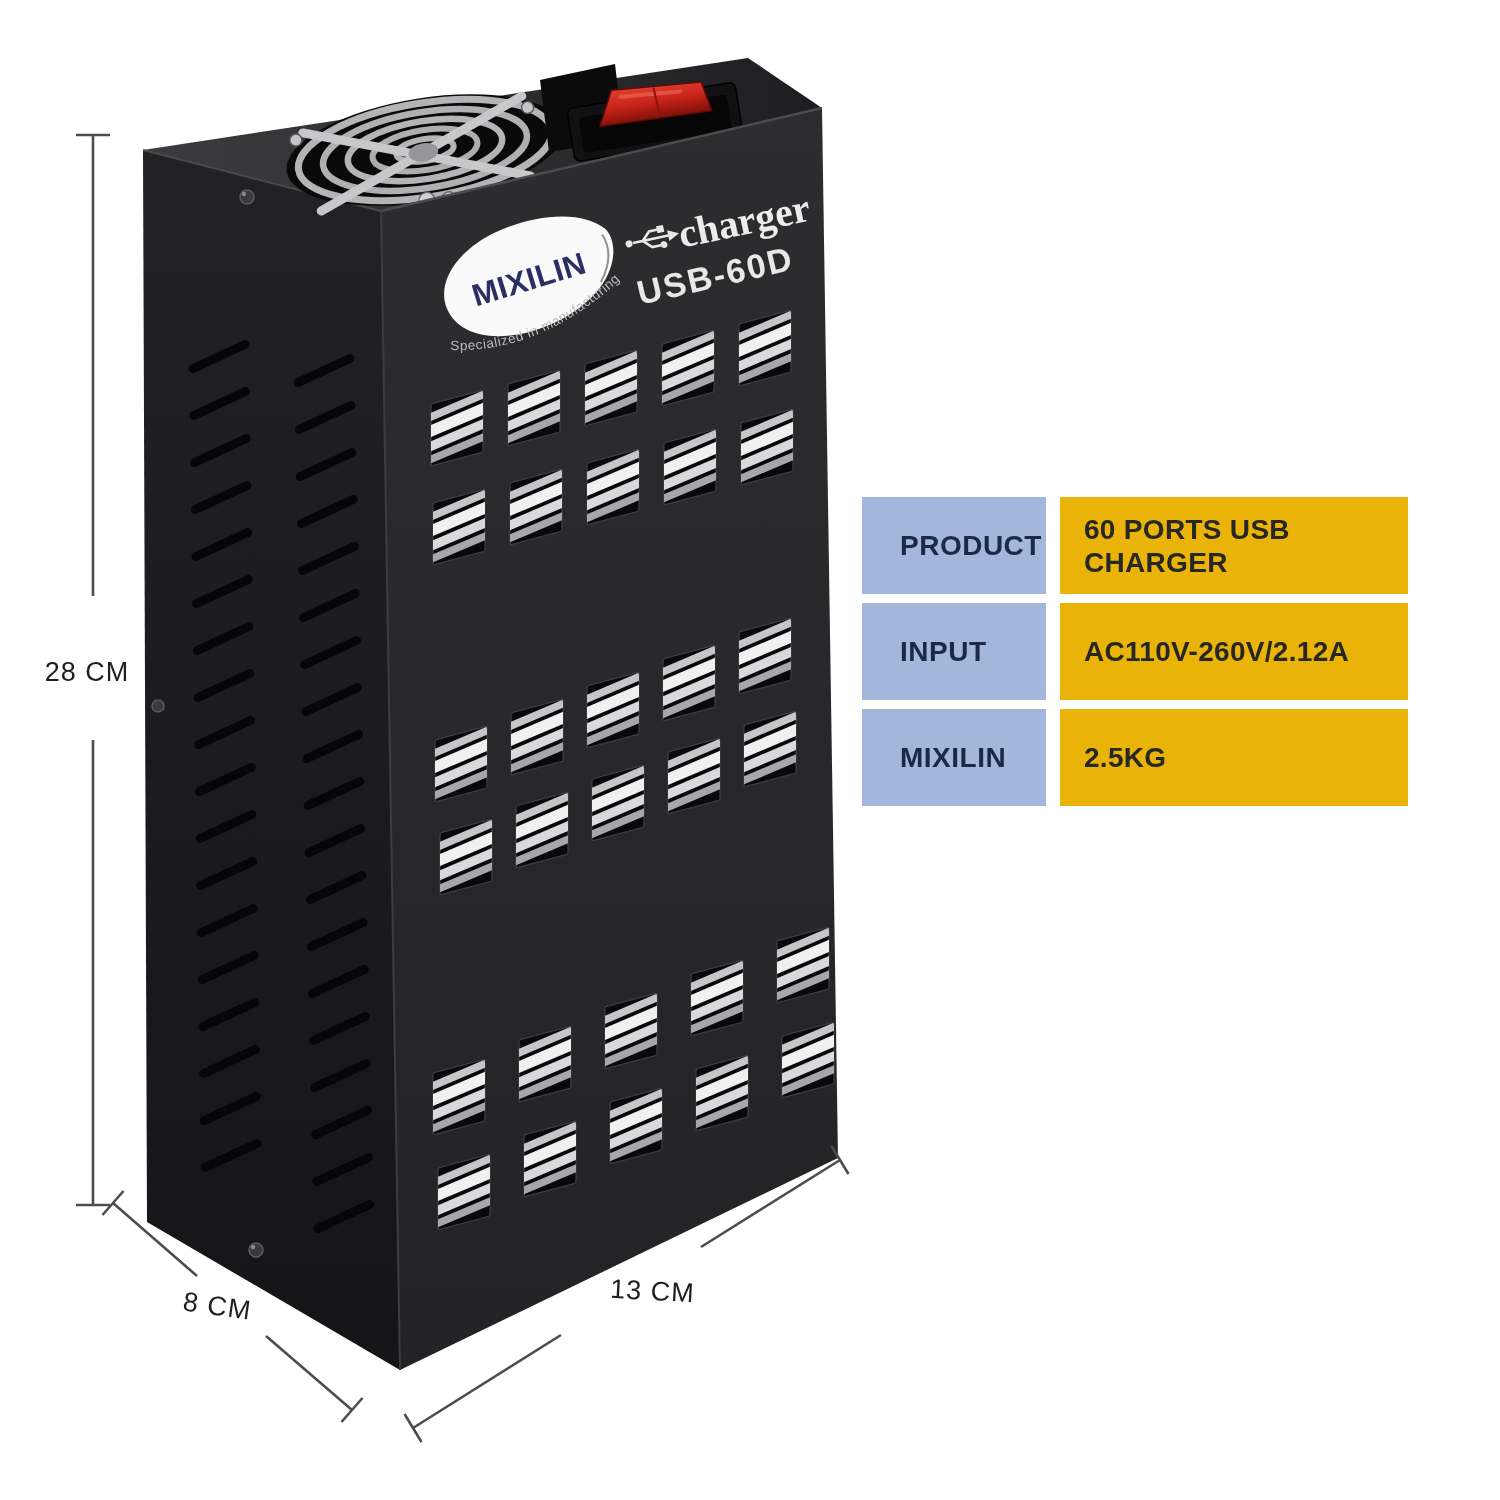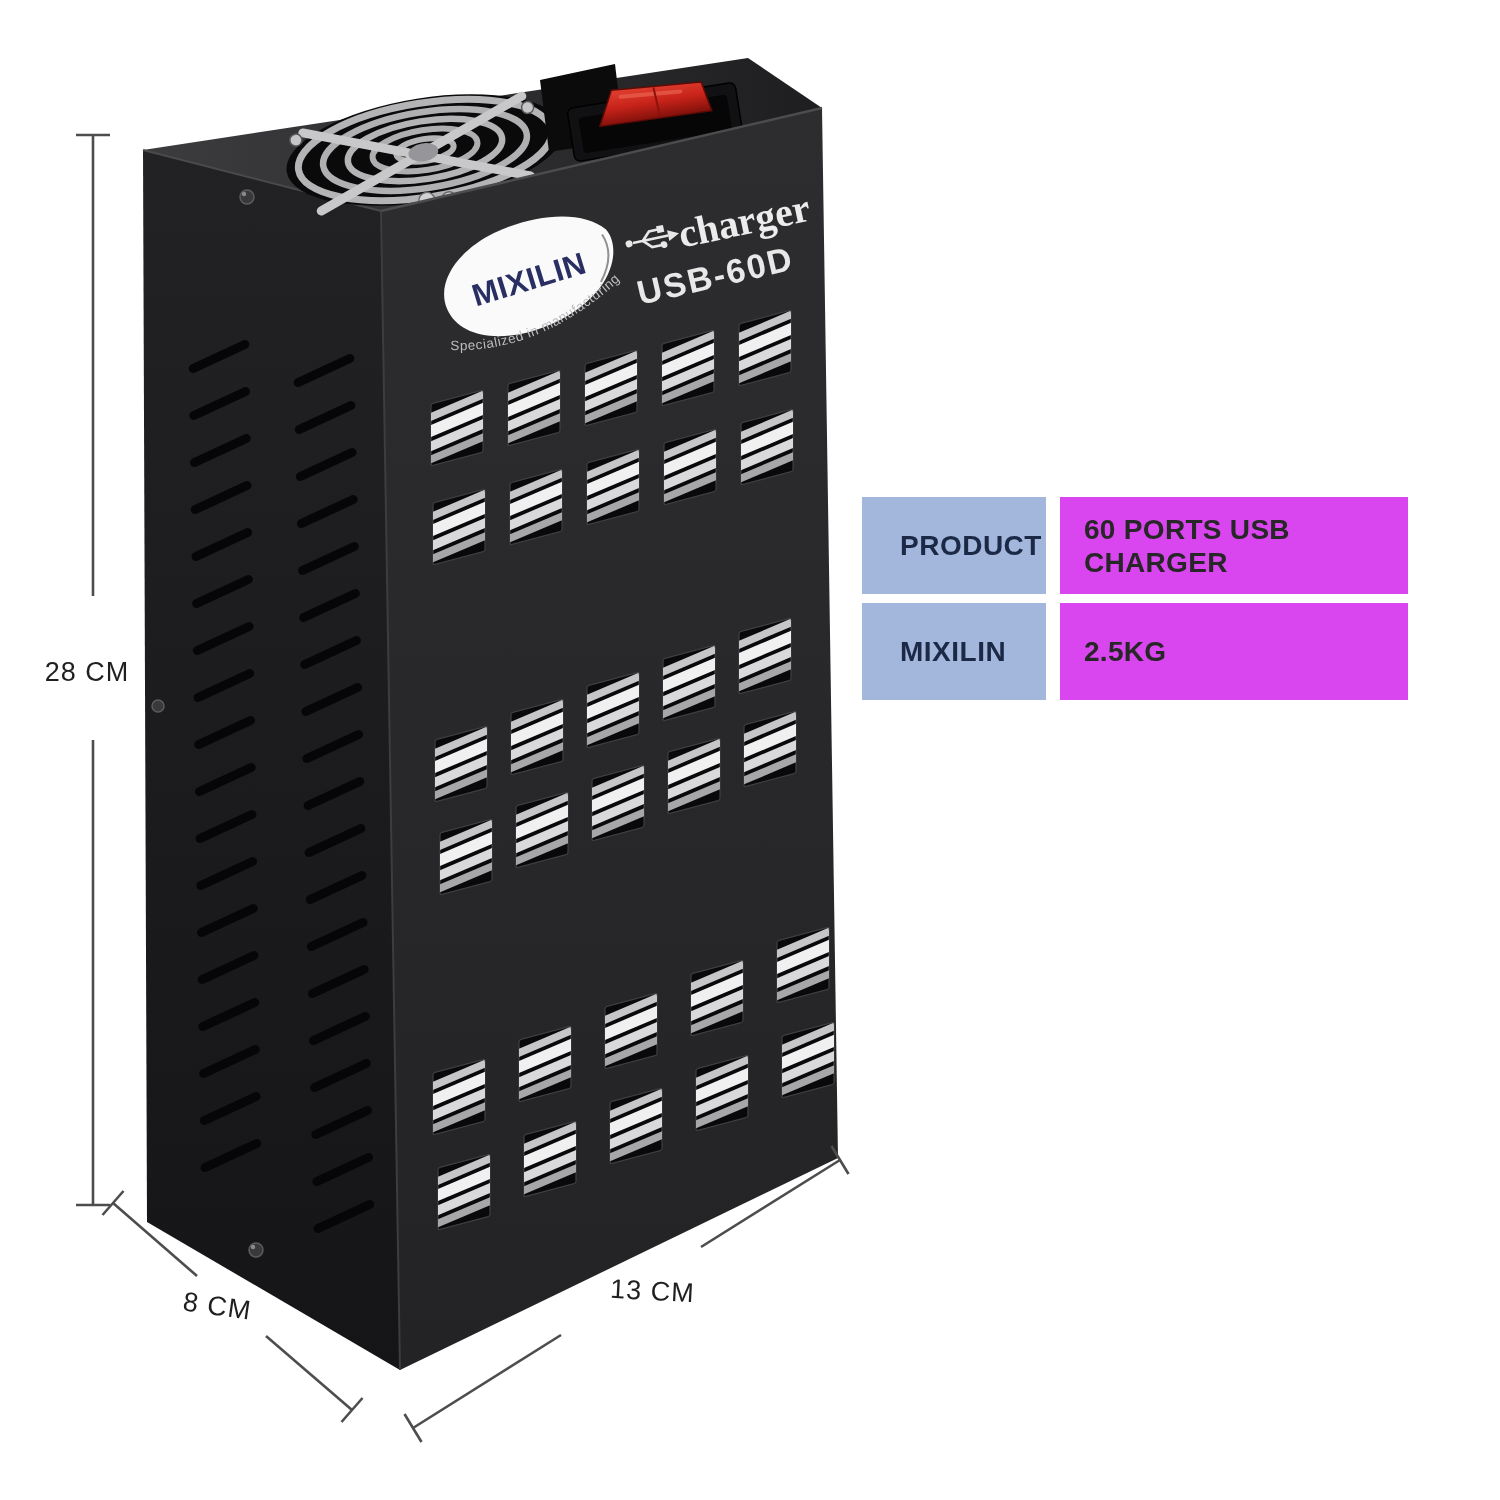--- a/index.html
+++ b/index.html
@@ -5,21 +5,21 @@
   html,body{margin:0;padding:0;background:#fff;}
   .stage{position:relative;width:1500px;height:1500px;background:#ffffff;overflow:hidden;
          font-family:"Liberation Sans",sans-serif;}
   .scene{position:absolute;left:0;top:0;}
   
   .spec-table{position:absolute;left:862px;top:497px;width:562px;}
   .spec-row{display:flex;gap:14px;margin-bottom:9px;height:97px;}
   .cell{display:flex;align-items:center;box-sizing:border-box;}
   .cell-label{width:184px;background:#a3b7dc;padding-left:38px;
               color:#1b2947;font-size:28px;font-weight:bold;letter-spacing:.5px;}
-  .cell-value{width:348px;background:#d946ef;padding-left:24px;padding-right:14px;
+  .cell-value{width:348px;background:#eab308;padding-left:24px;padding-right:14px;
               color:#272727;font-size:28px;font-weight:bold;line-height:33px;letter-spacing:.3px;}
   
   text{user-select:none;}
   .dim-label{fill:#1f1f1f;font-size:27px;font-family:"Liberation Sans",sans-serif;letter-spacing:1px;}
   .brand-text{fill:#2a2f63;font-weight:bold;font-size:31px;letter-spacing:.5px;font-family:"Liberation Sans",sans-serif;}
   .tagline-text{fill:#bdbdbf;font-size:13.5px;letter-spacing:.6px;font-family:"Liberation Sans",sans-serif;}
   .charger-text{fill:#ececec;font-weight:bold;font-size:40px;font-family:"Liberation Serif",serif;}
   .model-text{fill:#e8e8e8;font-weight:bold;font-size:34px;letter-spacing:2px;font-family:"Liberation Sans",sans-serif;}
 </style>
 </head>
@@ -514,17 +514,21 @@
     <text class="dim-label" transform="translate(216 1315) rotate(8)" text-anchor="middle" font-size="26">8 CM</text>
     <text class="dim-label" transform="translate(652 1300) rotate(3)" text-anchor="middle" font-size="29">13 CM</text>
   </svg>
 
   <div class="spec-table">
     <div class="spec-row">
       <div class="cell cell-label">PRODUCT</div>
       <div class="cell cell-value">60 PORTS USB CHARGER</div>
     </div>
     <div class="spec-row">
+      <div class="cell cell-label">INPUT</div>
+      <div class="cell cell-value">AC110V-260V/2.12A</div>
+    </div>
+    <div class="spec-row">
       <div class="cell cell-label">MIXILIN</div>
       <div class="cell cell-value">2.5KG</div>
     </div>
   </div>
 </div>
 
 </body></html>

